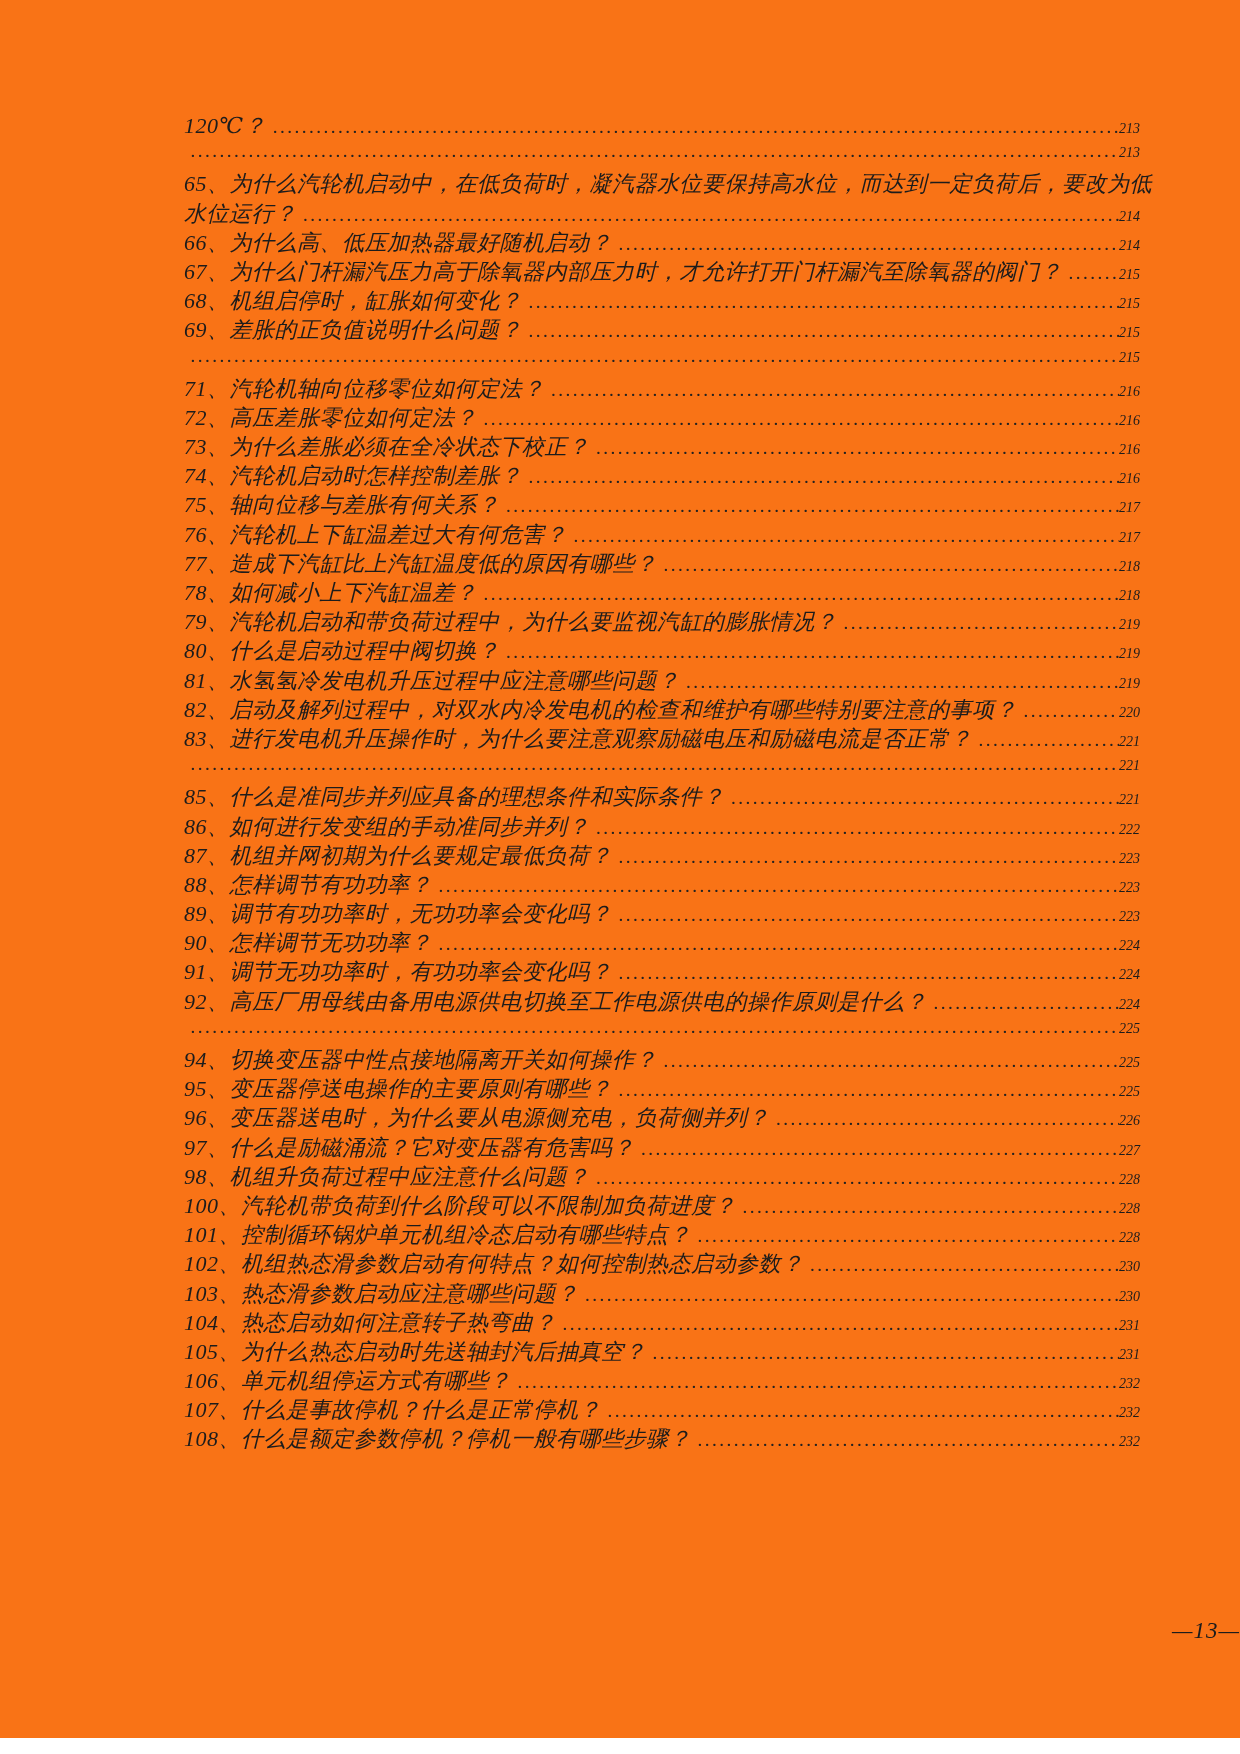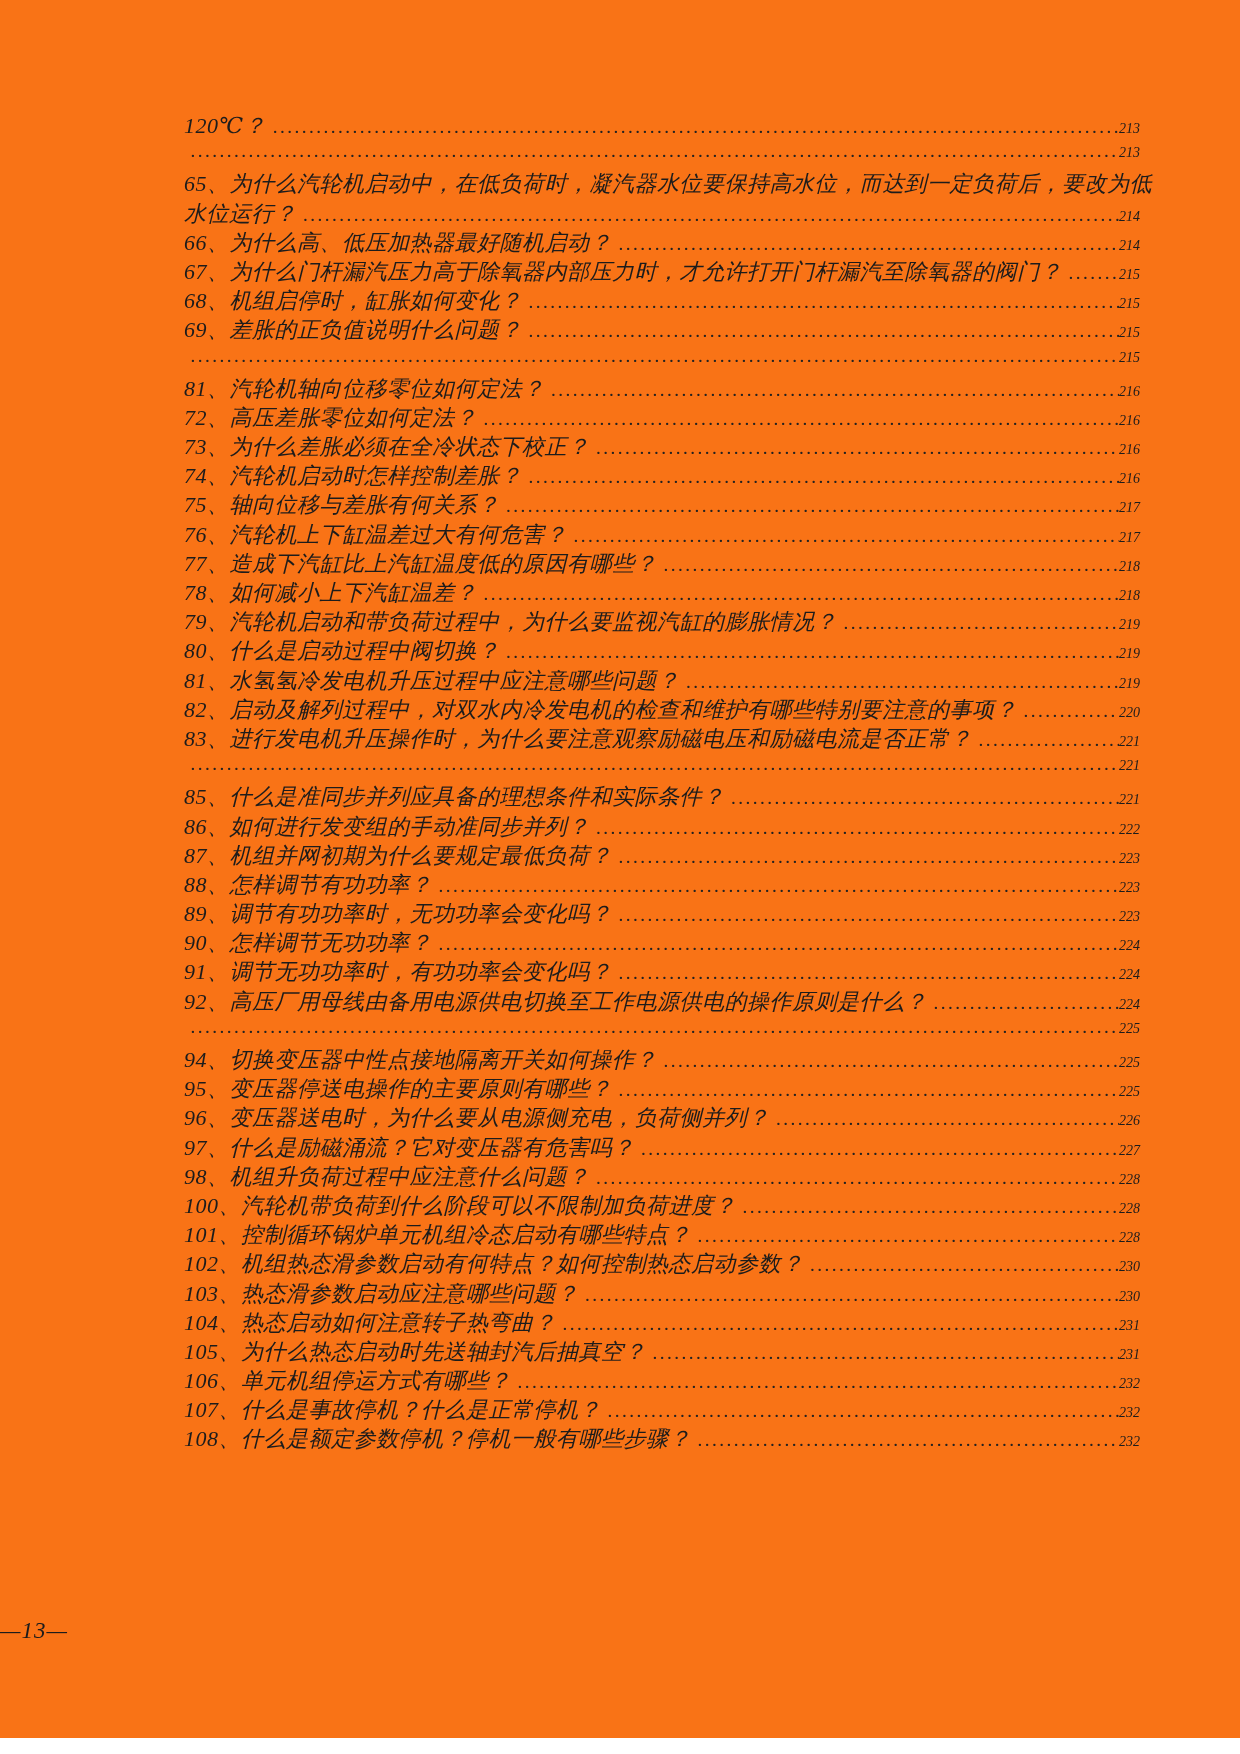--- a/index.html
+++ b/index.html
@@ -53,21 +53,21 @@
   }
   .toc-page {
     flex: 0 0 auto;
     font-size: 14px;
   }
   .footer {
     position: absolute;
     left: 0;
     width: 100%;
     top: 1618px;
-    text-align: left;
+    text-align: right;
     font-size: 23px;
     letter-spacing: 1px;
   }
 </style>
 </head>
 <body>
 
 <div class="page">
   <div class="toc">
       <div class="toc-row">
@@ -105,21 +105,21 @@
       <div class="toc-row">
         <span class="toc-text">69、差胀的正负值说明什么问题？</span>
         <span class="leader">............................................................................................................................................................................................................................................................................................................</span>
         <span class="toc-page">215</span>
       </div>
       <div class="toc-row">
         <span class="leader">............................................................................................................................................................................................................................................................................................................</span>
         <span class="toc-page">215</span>
       </div>
       <div class="toc-row">
-        <span class="toc-text">81、汽轮机轴向位移零位如何定法？</span>
+        <span class="toc-text">71、汽轮机轴向位移零位如何定法？</span>
         <span class="leader">............................................................................................................................................................................................................................................................................................................</span>
         <span class="toc-page">216</span>
       </div>
       <div class="toc-row">
         <span class="toc-text">72、高压差胀零位如何定法？</span>
         <span class="leader">............................................................................................................................................................................................................................................................................................................</span>
         <span class="toc-page">216</span>
       </div>
       <div class="toc-row">
         <span class="toc-text">73、为什么差胀必须在全冷状态下校正？</span>

